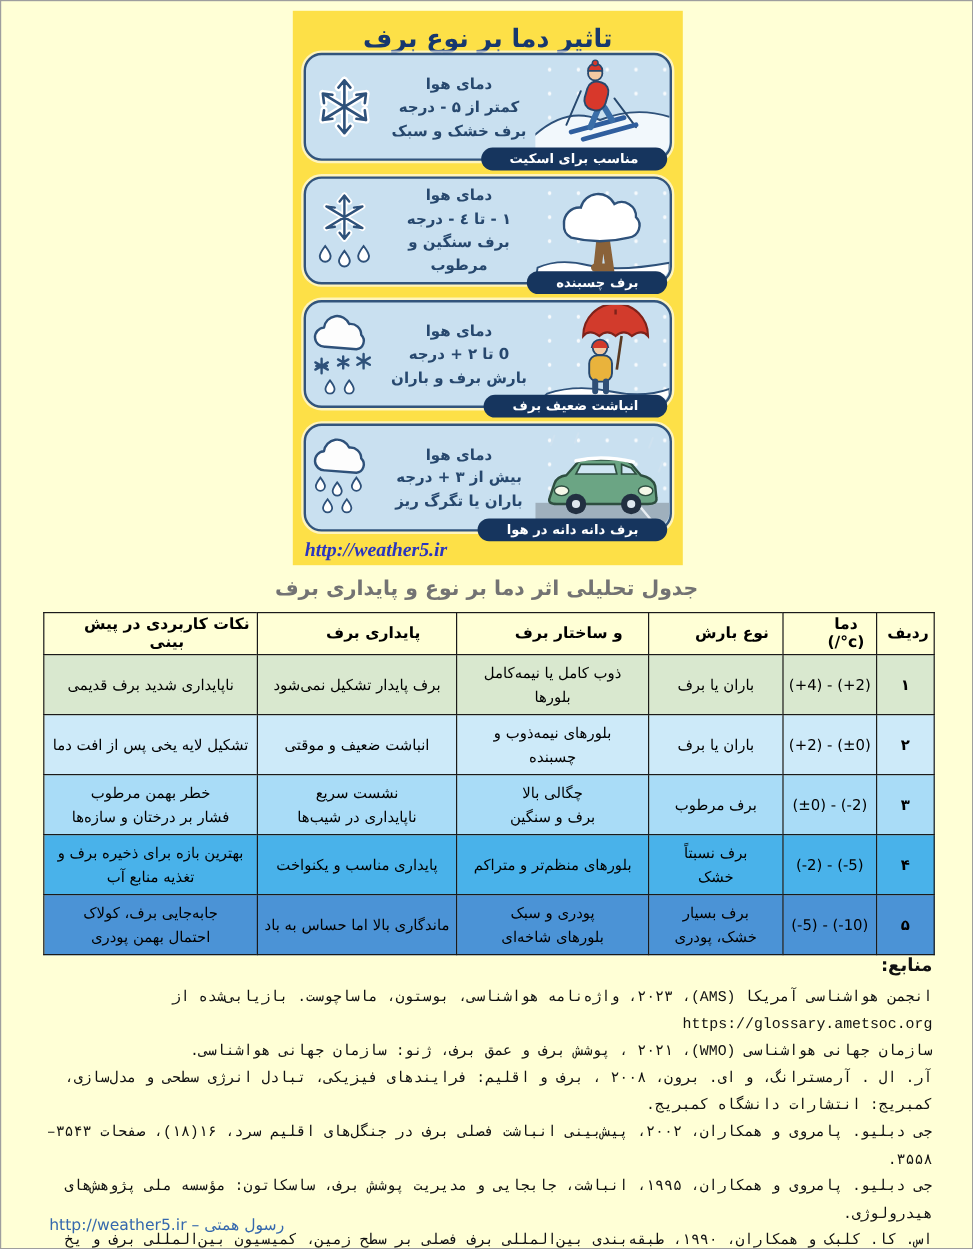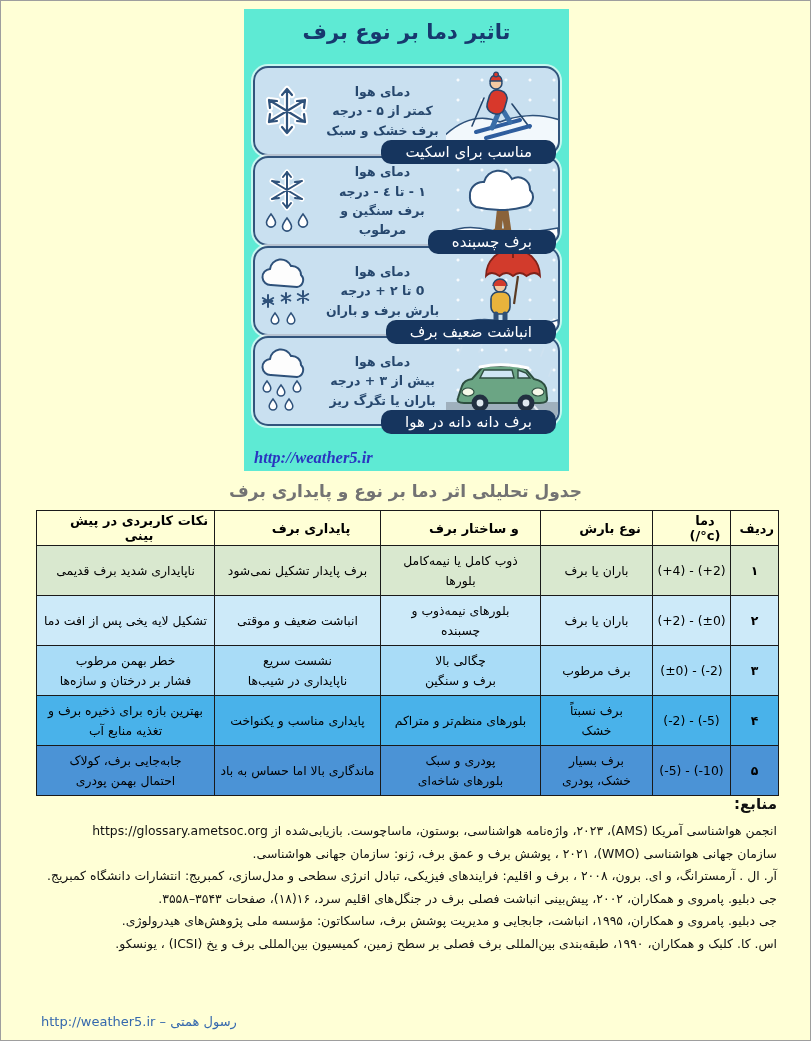--- a/index.html
+++ b/index.html
@@ -1,49 +1,49 @@
 <!DOCTYPE html>
 <html lang="fa"><head>
 <meta charset="utf-8">
 <style>
   html,body{margin:0;padding:0;}
   body{width:811px;height:1041px;background:#ffffff;font-family:"DejaVu Sans",sans-serif;}
   .page{position:absolute;top:0;left:0;width:809px;height:1039px;background:#ffffd6;border:1px solid #9e9e9e;overflow:hidden;}
 
   
-  .infographic{position:absolute;left:243px;top:8px;width:325px;height:462px;background:#5eead4;direction:rtl;}
+  .infographic{position:absolute;left:243px;top:8px;width:325px;height:462px;background:#fde047;direction:rtl;}
   .ig-title{text-align:center;font-weight:bold;font-size:21px;color:#17386e;padding-top:11px;letter-spacing:.5px;}
-  .panels{position:absolute;top:57px;left:9px;right:9px;display:flex;flex-direction:column;}
+  .panels{position:absolute;top:35px;left:9px;right:9px;display:flex;flex-direction:column;gap:13px;}
   .panel{position:relative;height:86px;background:#c9e0f0;border:2px solid #32547c;border-radius:15px;
          box-shadow:0 0 0 2px rgba(255,255,255,.65);display:flex;direction:ltr;align-items:center;}
   .p-icon{width:64px;display:flex;justify-content:center;align-items:center;flex:none;}
   .p-text{flex:1;direction:rtl;text-align:center;font-size:12.5px;font-weight:bold;color:#27486e;
           line-height:1.55;white-space:pre-line;}
   .p-illus{width:112px;height:82px;flex:none;position:relative;border-radius:0 12px 12px 0;overflow:hidden;
            background-image:radial-gradient(circle,rgba(255,255,255,.85) 1.2px,transparent 1.8px);background-size:24px 20px;}
   .p-illus svg{position:absolute;inset:0;}
-  .p-badge{position:absolute;bottom:-10px;right:2px;background:#16355e;color:#fff;font-size:15px;font-weight:normal;
+  .p-badge{position:absolute;bottom:-10px;right:2px;background:#16355e;color:#fff;font-size:11px;font-weight:bold;
            padding:3px 24px;border-radius:10px;direction:rtl;z-index:3;white-space:nowrap;}
   .ig-url{position:absolute;bottom:3px;left:10px;font-family:"Liberation Serif","DejaVu Serif",serif;
           font-style:italic;font-weight:bold;font-size:16.5px;color:#2a35c0;direction:ltr;text-align:right;}
 
   
   .tbl-title{position:absolute;top:480px;left:0;width:100%;text-align:center;font-weight:bold;font-size:17px;color:#737373;direction:rtl;}
   table.main{position:absolute;top:509px;left:35px;width:742px;border-collapse:collapse;direction:rtl;color:#000;table-layout:fixed;}
   table.main th,table.main td{border:1.6px solid #1a1a1a;text-align:center;vertical-align:middle;padding:2px 4px;}
   table.main th{font-weight:bold;font-size:13px;height:25px;padding-left:31px;}
   table.main td{height:45px;font-size:12.4px;white-space:pre-line;line-height:1.55;}
   td.temp{direction:ltr;font-weight:normal;font-size:13px;margin-top:48px;}
   td.num{font-weight:bold;font-size:14px;}
   .ltrbit{direction:ltr;unicode-bidi:embed;display:inline-block;}
 
   
   .refs{position:absolute;top:794px;right:33px;left:30px;direction:rtl;text-align:right;color:#111;}
   .refs-h{font-weight:bold;font-size:15px;margin-bottom:7px;}
-  .ref{font-size:12.4px;line-height:22.6px;}
+  .ref{font-size:12.4px;line-height:22.6px;font-family:Liberation Mono, monospace;}
 
   .credit{position:absolute;bottom:11px;left:40px;font-size:13px;color:#3568ad;direction:rtl;}
 </style>
 </head>
 <body>
 
 <div class="page">
 
   <div class="infographic">
     <div class="ig-title">تاثیر دما بر نوع برف</div>

